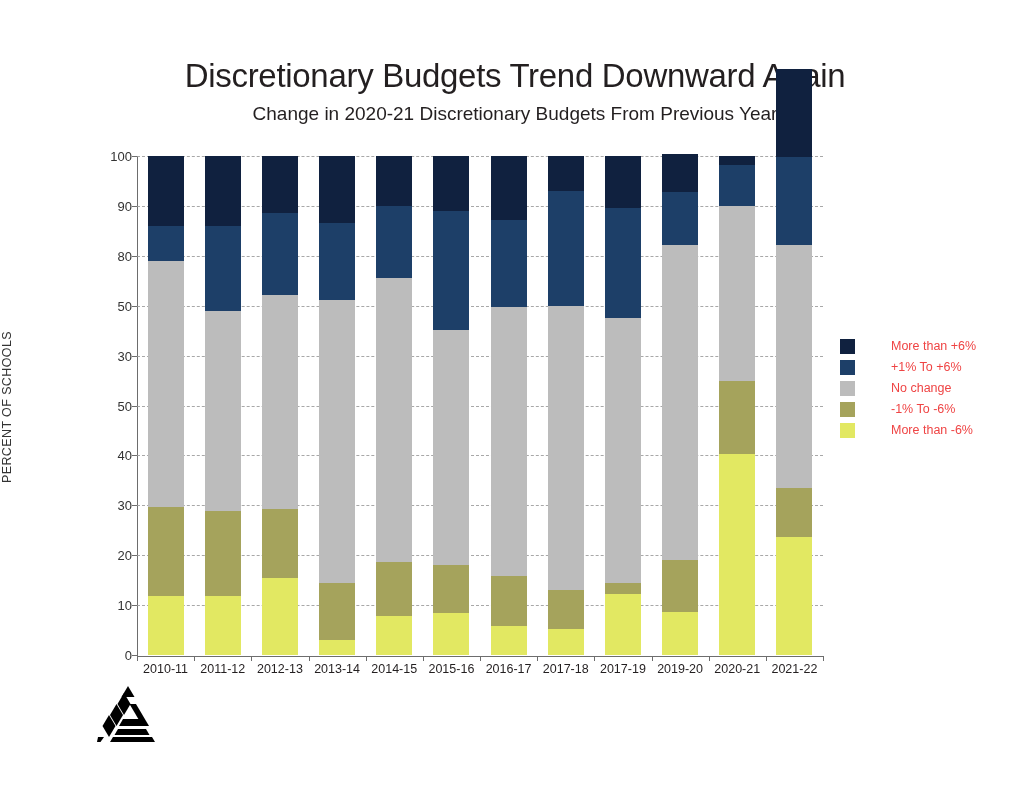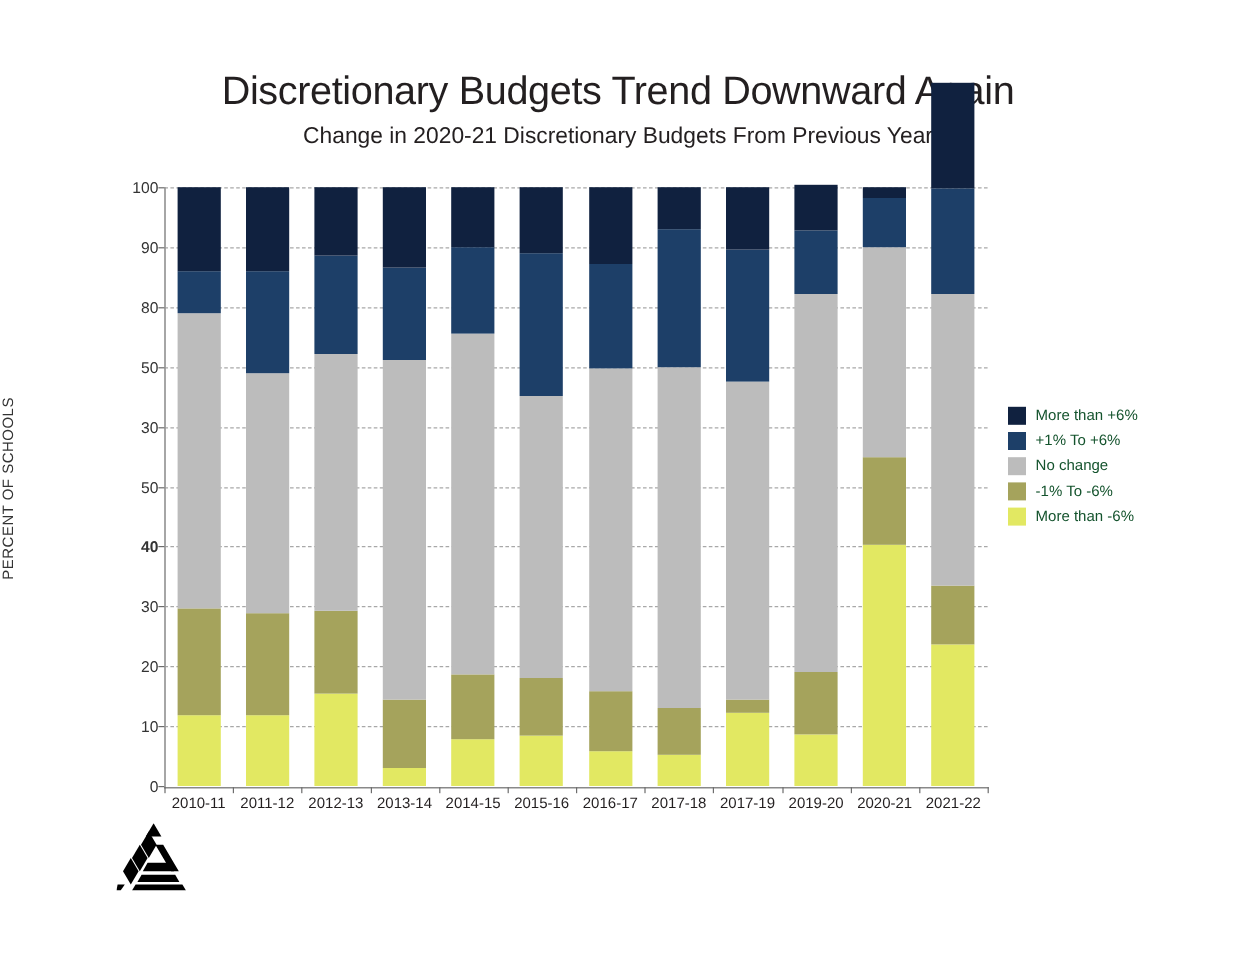--- a/index.html
+++ b/index.html
@@ -164,22 +164,23 @@
     margin-bottom: 3px;
   }
   .legend-swatch {
     width: 15px;
     height: 15px;
     flex: 0 0 15px;
     margin-right: 8px;
   }
   .legend-label {
     font-size: 12.5px;
-    color: #14532d;
+    color: #ef4444;
     white-space: nowrap;
+    margin-left: 28px;
   }
   #logo {
     position: absolute;
     left: 97px;
     top: 686px;
     width: 62px;
     height: 56px;
   }
   #footer-site {
     position: absolute;
@@ -208,21 +209,21 @@
     <div class="chart-subtitle">Change in 2020-21 Discretionary Budgets From Previous Year</div>
   </div>
 
   <div id="yaxis-title">PERCENT OF SCHOOLS</div>
 
   <div id="ytick-wrap">
       <div class="ytick-label" style="top: 493px;">0</div>
       <div class="ytick-label" style="top: 443.1px;">10</div>
       <div class="ytick-label" style="top: 393.2px;">20</div>
       <div class="ytick-label" style="top: 343.3px;">30</div>
-      <div class="ytick-label" style="top: 293.4px; font-weight: bold;">40</div>
+      <div class="ytick-label" style="top: 293.4px;">40</div>
       <div class="ytick-label" style="top: 243.5px;">50</div>
       <div class="ytick-label" style="top: 193.6px;">30</div>
       <div class="ytick-label" style="top: 143.7px;">50</div>
       <div class="ytick-label" style="top: 93.8px;">80</div>
       <div class="ytick-label" style="top: 43.9px;">90</div>
       <div class="ytick-label" style="top: -6px;">100</div>
     </div>
 
   <div class="axis-line-y"></div>
   <div class="axis-line-x"></div>

